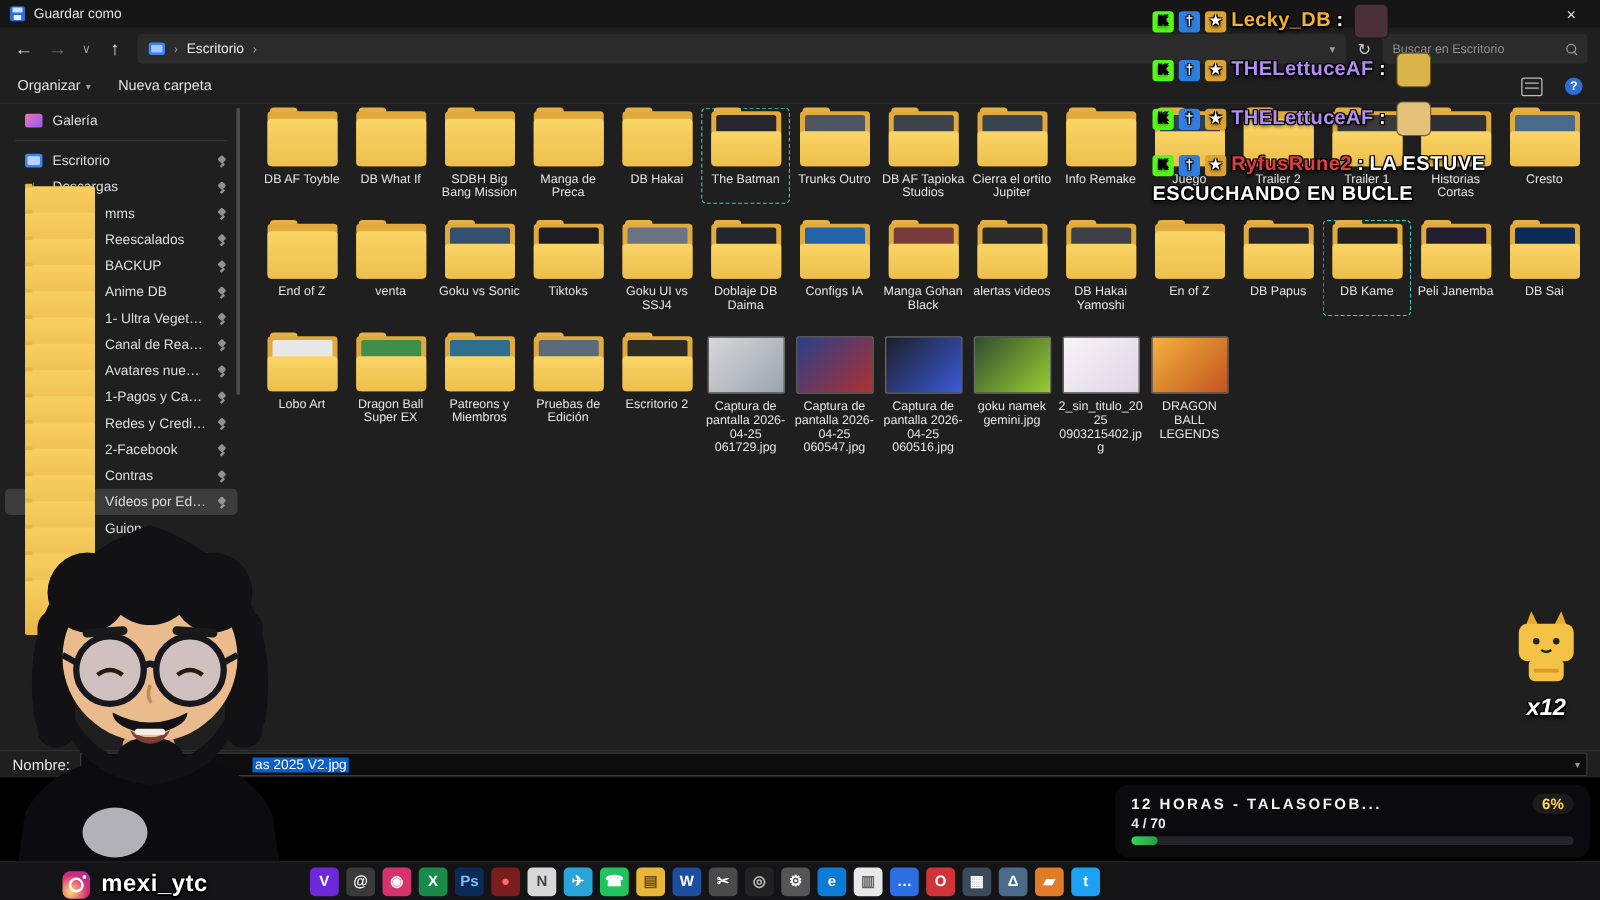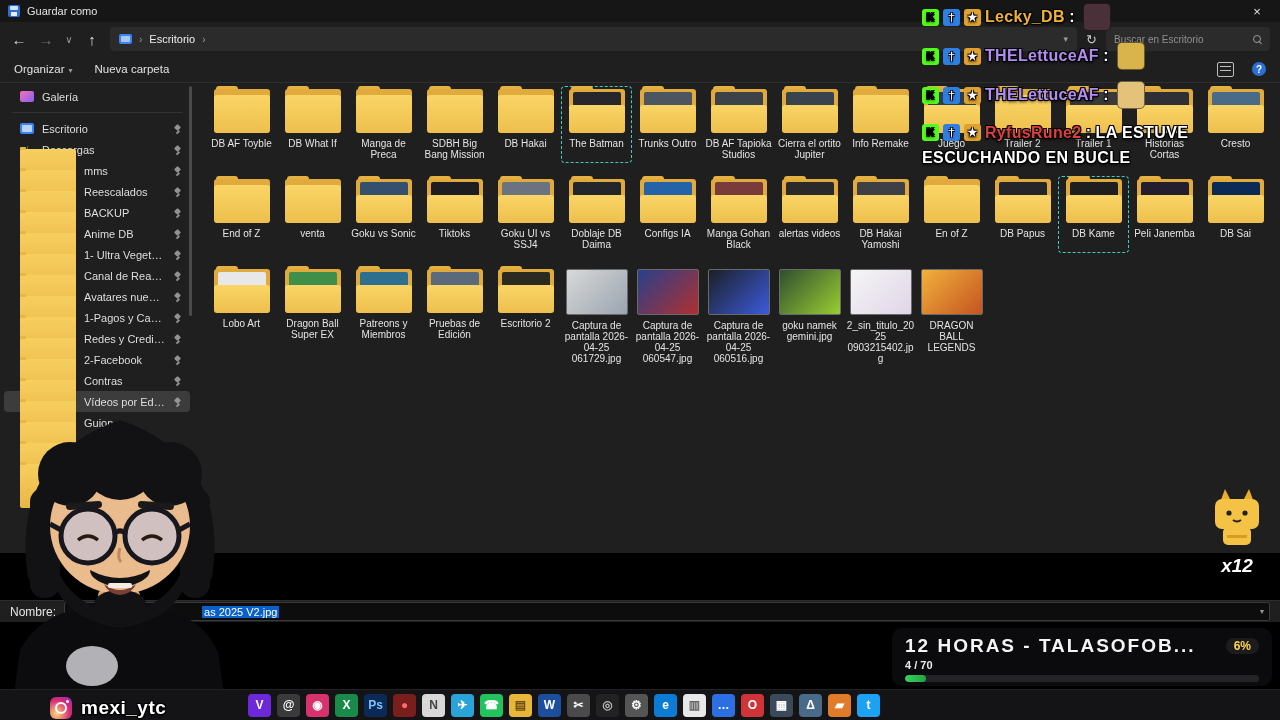--- a/index.html
+++ b/index.html
@@ -4,21 +4,21 @@
 <style>
   html,body{margin:0;padding:0}
   body{
     width:1280px;height:720px;position:relative;overflow:hidden;
     background:#000;font-family:"Liberation Sans",sans-serif;color:#ddd;
     -webkit-font-smoothing:antialiased;
   }
   .outline{text-shadow:-1px -1px 0 #000,1px -1px 0 #000,-1px 1px 0 #000,1px 1px 0 #000,0 2px 3px rgba(0,0,0,.85)}
 
   
-  .dialog{position:absolute;left:0;top:0;width:1280px;height:553px;background:#1f1f1f;z-index:1}
+  .dialog{position:absolute;left:0;top:0;width:1280px;height:622px;background:#1f1f1f;z-index:1}
   .titlebar{height:22px;background:#161616;display:flex;align-items:center;padding:0 8px;gap:7px}
   .save-ico{width:12px;height:12px;background:#2d6fd6;border-radius:2px;position:relative;flex:none}
   .save-ico::before{content:"";position:absolute;left:2px;top:1px;width:8px;height:4px;background:#cfe3ff;border-radius:1px}
   .save-ico::after{content:"";position:absolute;left:3px;bottom:1px;width:6px;height:4px;background:#e8eefc}
   .title{font-size:11px;color:#e3e3e3}
   .close{margin-left:auto;width:30px;text-align:center;color:#e0e0e0;font-size:13px}
 
   .navbar{height:34px;display:flex;align-items:center;gap:9px;padding:0 10px}
   .nav-glyph{font-size:15px;color:#d8d8d8;width:18px;text-align:center}
   .nav-glyph.dim{color:#6f6f6f}
@@ -90,21 +90,21 @@
   .chat-row > span{vertical-align:middle}
   .badge{display:inline-block;width:17px;height:17px;border-radius:3px;font-size:11px;line-height:17px;text-align:center;margin-right:4px}
   .uname{letter-spacing:.3px}
   .colon{color:#fff}
   .emote{display:inline-block;width:26px;height:26px;border-radius:5px;margin-left:4px;border:1px solid rgba(0,0,0,.5)}
   .cmsg{color:#fff;letter-spacing:.4px}
 
   
   .progress{position:absolute;right:8px;bottom:34px;width:380px;height:58px;background:#0b0b0d;border-radius:10px;padding:7px 13px;box-sizing:border-box;z-index:60}
   .p-top{display:flex;justify-content:space-between;align-items:center}
-  .p-title{font-size:19px;font-weight:bold;letter-spacing:2px;color:#f4f4f4;white-space:nowrap}
+  .p-title{font-size:12px;font-weight:bold;letter-spacing:2px;color:#f4f4f4;white-space:nowrap}
   .p-pct{font-size:12px;font-weight:bold;color:#ffd84d;background:#1c1c1f;padding:1px 8px;border-radius:9px}
   .p-count{font-size:11px;color:#eaeaea;margin:2px 0 4px;font-weight:bold}
   .p-track{height:7px;background:#242428;border-radius:4px;overflow:hidden}
   .p-fill{height:100%;background:linear-gradient(90deg,#37d35c,#21a245);border-radius:4px}
 
   .cat-wrap{position:absolute;top:487px;right:14px;width:58px;text-align:center;z-index:45}
   .cat-count{font-size:19px;font-weight:bold;font-style:italic;color:#fff;margin-top:2px}
 
   .watermark{position:absolute;left:50px;bottom:1px;display:flex;align-items:center;gap:9px;z-index:70}
   .ig{width:22px;height:22px;border-radius:6px;background:radial-gradient(circle at 30% 75%,#feda75,#d62976 60%,#962fbf);position:relative;flex:none}
@@ -270,29 +270,29 @@
           <div class="f-front"></div>
         </div>
         <div class="glabel">DB What If</div>
       </div>
       <div class="grid-item">
         <div class="folder plain">
           <div class="f-tab"></div>
           <div class="f-back"></div>
           <div class="f-front"></div>
         </div>
+        <div class="glabel">SDBH Big Bang Mission</div>
+      </div>
+      <div class="grid-item">
+        <div class="folder plain">
+          <div class="f-tab"></div>
+          <div class="f-back"></div>
+          <div class="f-front"></div>
+        </div>
         <div class="glabel">Manga de Preca</div>
-      </div>
-      <div class="grid-item">
-        <div class="folder plain">
-          <div class="f-tab"></div>
-          <div class="f-back"></div>
-          <div class="f-front"></div>
-        </div>
-        <div class="glabel">SDBH Big Bang Mission</div>
       </div>
       <div class="grid-item">
         <div class="folder plain">
           <div class="f-tab"></div>
           <div class="f-back"></div>
           <div class="f-front"></div>
         </div>
         <div class="glabel">DB Hakai</div>
       </div>
       <div class="grid-item dashed">

